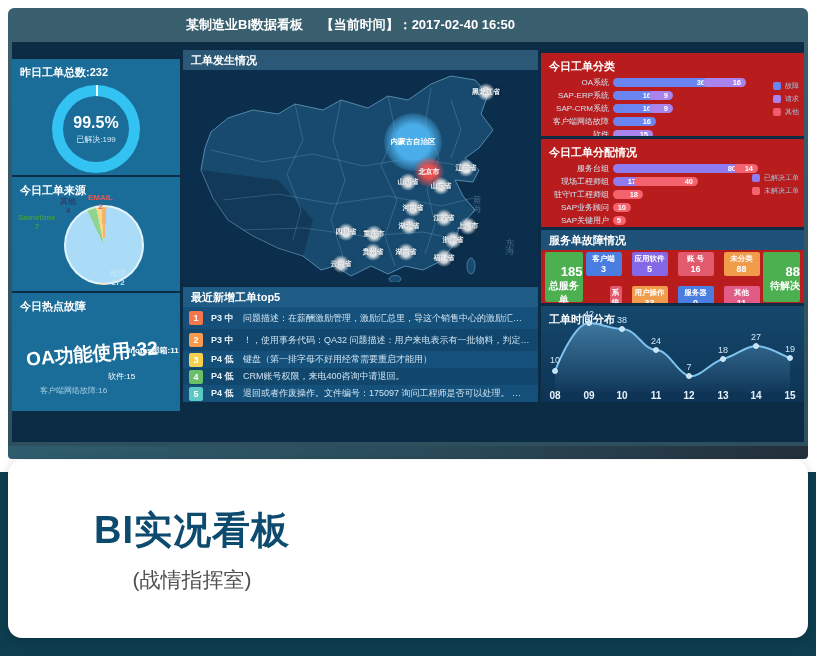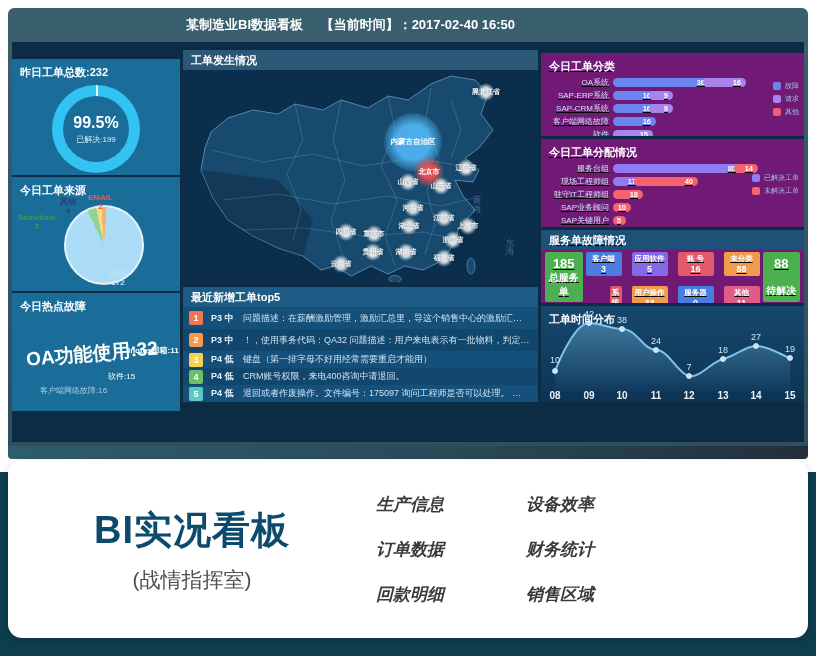--- a/index.html
+++ b/index.html
@@ -10,21 +10,21 @@
   .monitor { position:absolute; left:8px; top:8px; width:800px; height:438px;
              background:linear-gradient(180deg,#3a6070 0%,#2d4f5e 100%); border-radius:6px 6px 0 0; }
   .mon-title { height:34px; line-height:34px; padding-left:178px; color:#fff; font-size:13px; font-weight:bold; white-space:nowrap; }
   .mon-title .time { margin-left:14px; }
   .mon-bottom { position:absolute; left:8px; top:446px; width:800px; height:13px;
                 background:linear-gradient(90deg,#2f5d6d 0%,#2a4a58 55%,#232f3b 100%); border-radius:0 0 4px 4px; }
 
   .dash { position:absolute; left:4px; top:34px; width:792px; height:400px; background:#0c2c45; }
   .panel { position:absolute; overflow:hidden; }
   .p-blue { background:#1a6c99;margin-top:9px; }
-  .p-navy { background:#701a75;text-decoration:underline; }
+  .p-navy { background:#b91c1c; }
   .p-title { color:#fff; font-size:11px; font-weight:bold; padding:6px 8px 2px 8px; }
   .p-headbar { height:20px; line-height:20px; background:#215a80; color:#fff; font-size:11px; font-weight:bold; padding:0 8px; }
 
   
   .lp1 { left:0; top:8px;   width:168px; height:116px; }
   .lp2 { left:0; top:126px; width:168px; height:114px; }
   .lp3 { left:0; top:242px; width:168px; height:118px; }
 
   .donut { position:absolute; left:40px; top:26px; width:88px; height:88px; border-radius:50%;
            background:conic-gradient(#eafaff 0deg 3deg, #33c3f2 3deg 360deg); }
@@ -75,21 +75,21 @@
   .brow { display:flex; align-items:center; height:13px; margin-top:0; }
   .blbl { width:72px; text-align:right; padding-right:4px; color:#cfe3f2; font-size:8px; white-space:nowrap; flex:0 0 72px; }
   .seg { height:9px; border-radius:7px; color:#fff; font-size:7.5px; font-weight:bold; line-height:9px; text-align:right; padding-right:5px; }
   .seg + .seg { margin-left:-7px; }
   .legend { position:absolute; right:5px; font-size:7px; color:#9fc3dd; }
   .legend div { display:flex; align-items:center; margin-bottom:3px; }
   .legend .sw { width:8px; height:8px; border-radius:2px; margin-right:4px; }
 
   .tiles { display:flex; gap:3px; padding:2px 4px; }
   .bigtile { width:50px; height:50px; background:#4cb050; border-radius:2px; color:#fff; text-align:center;
-             display:flex; flex-direction:column; justify-content:space-between; padding:4px 0; }
+             display:flex; flex-direction:column; justify-content:space-between; padding:12px 0;align-items:flex-end; }
   .bigtile .bv { font-size:13px; font-weight:bold; } .bigtile .bl { font-size:10px; font-weight:bold; }
   .tgrid { display:grid; grid-template-columns:repeat(4,36px); grid-auto-rows:24px; gap:10px; }
   .tile { border-radius:2px; color:#fff; text-align:center; font-size:7.5px; font-weight:bold; padding-top:2px; line-height:10px; }
   .tile .tv { font-size:9px; }
 
   .timechart { position:absolute; left:2px; bottom:2px; }
 
   
   .bottom-bg { position:absolute; left:0; top:472px; width:816px; height:184px; background:#0d3d4e; }
   .card { position:absolute; left:8px; top:460px; width:800px; height:178px; background:#fff; border-radius:14px;
@@ -416,21 +416,13 @@
   </div>
 </div>
 <div class="mon-bottom"></div>
 
 <div class="bottom-bg"></div>
 <div class="card">
   <div class="card-left">
     <div class="card-title">BI实况看板</div>
     <div class="card-sub">(战情指挥室)</div>
   </div>
-  <div class="card-menu">
-    <div class="menu-item">生产信息</div>
-    <div class="menu-item">设备效率</div>
-    <div class="menu-item">订单数据</div>
-    <div class="menu-item">财务统计</div>
-    <div class="menu-item">回款明细</div>
-    <div class="menu-item">销售区域</div>
-  </div>
 </div>
 
 </body></html>

